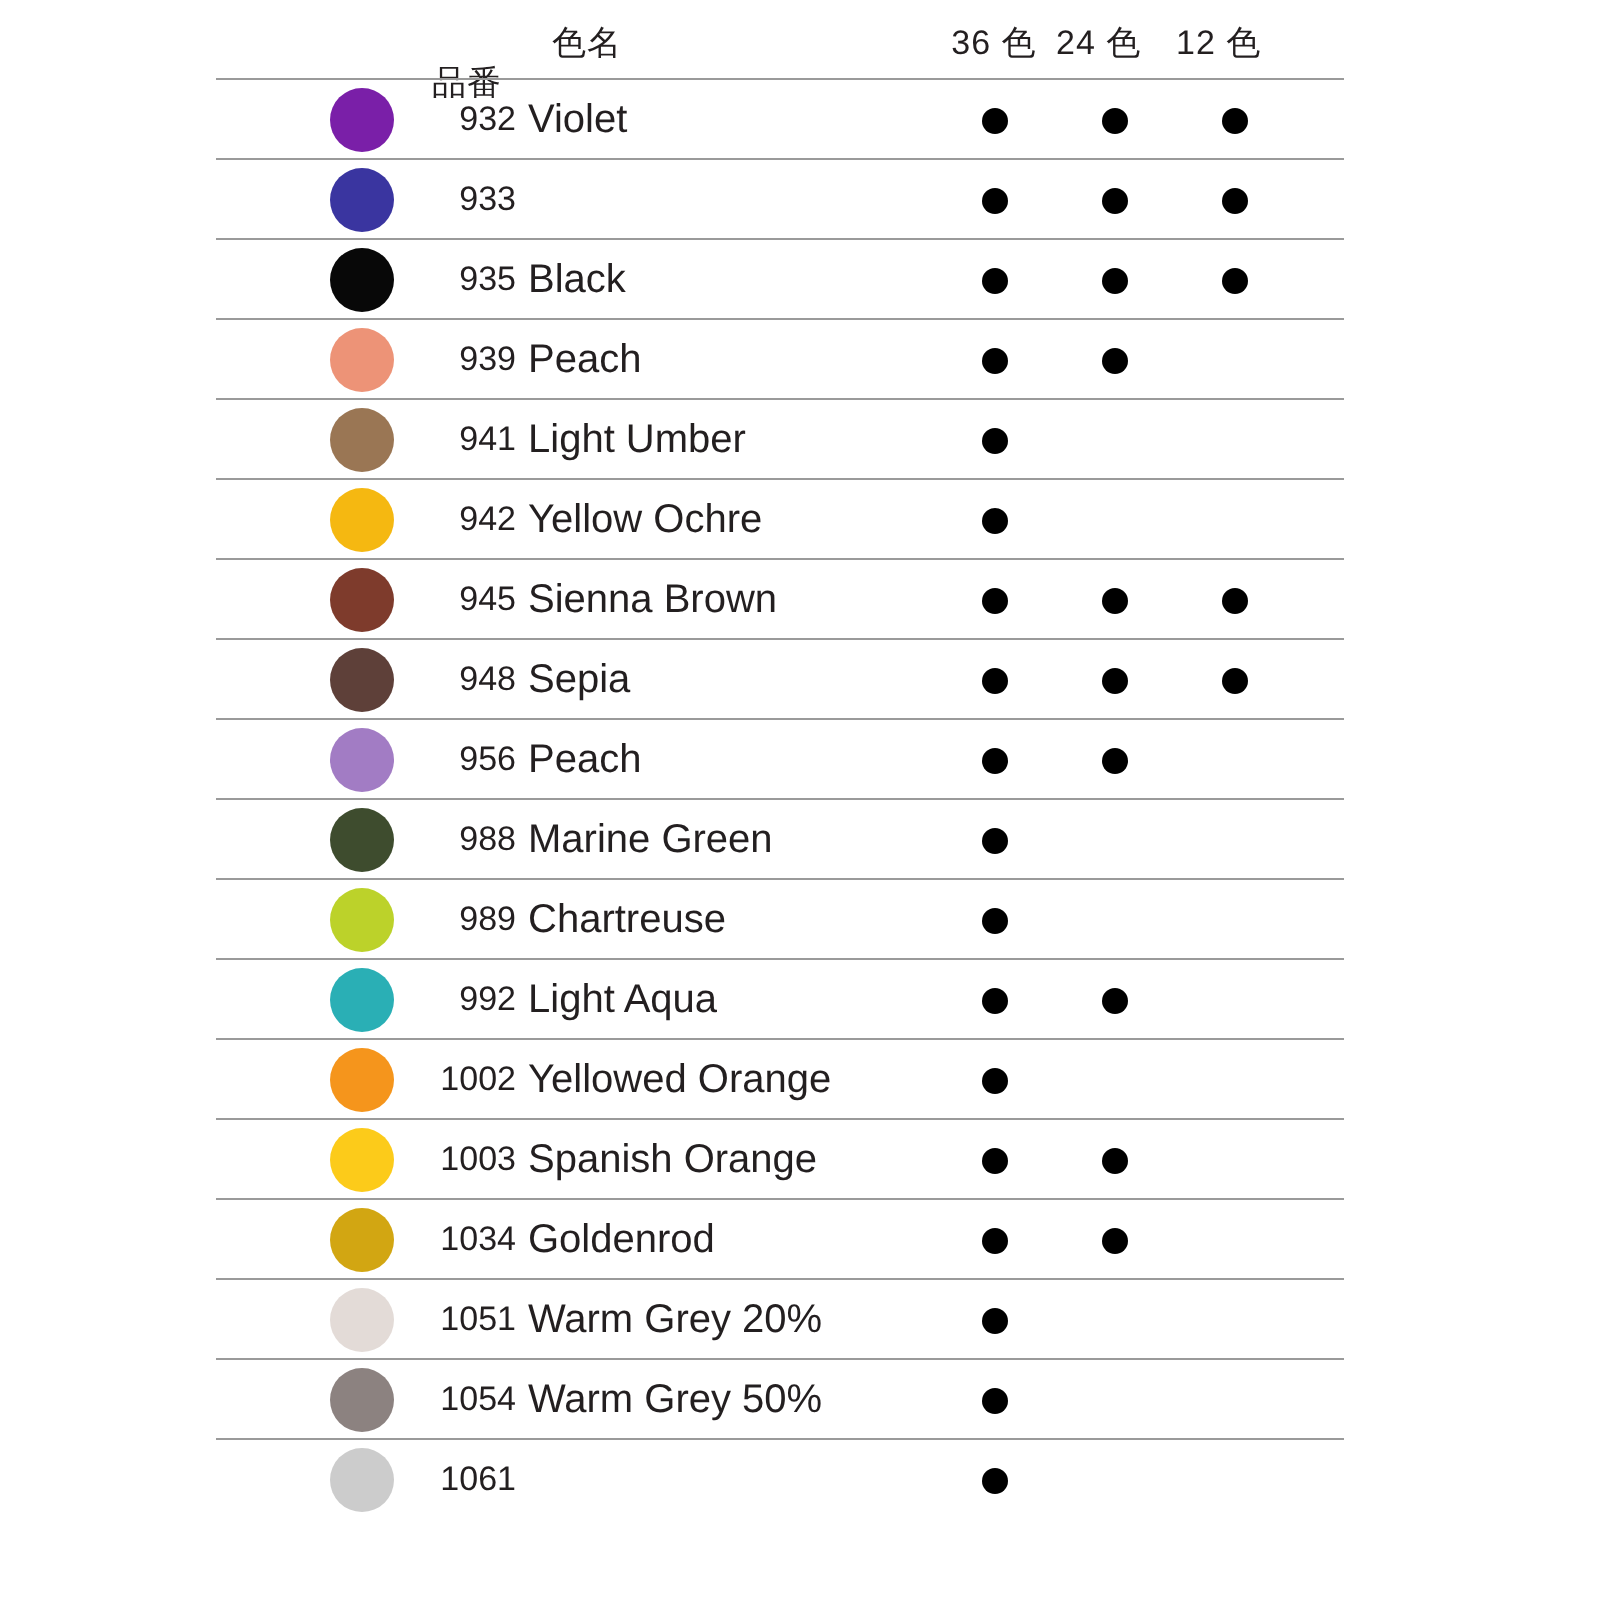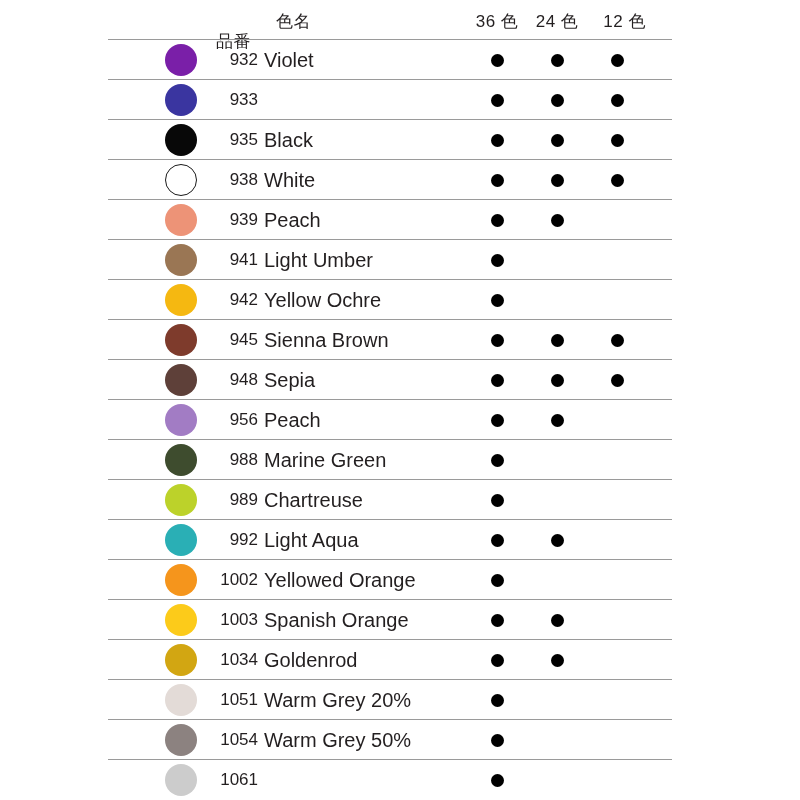--- a/index.html
+++ b/index.html
@@ -39,22 +39,22 @@
     position: absolute;
     font-size: 17px;
     line-height: 35px;
     color: #231f20;
     white-space: nowrap;
     letter-spacing: 0.5px;
   }
   .th-code   { left: 108px; margin-top: 20px; }
   .th-name   { left: 168px; }
   .th-c36    { left: 360px; width: 58px; text-align: center; }
-  .th-c24    { left: 420px; width: 58px; text-align: center; }
-  .th-c12    { left: 480px; width: 58px; text-align: right; }
+  .th-c24    { left: 420px; width: 58px; text-align: left; }
+  .th-c12    { left: 480px; width: 58px; text-align: left; }
 
   
   .rows {
     position: relative;
     border-top: 1px solid #9a9a9a;
   }
   .row {
     position: relative;
     height: 40px;
     border-bottom: 1px solid #9a9a9a;
@@ -185,36 +185,20 @@
           </div>
           <div class="dot-cell dot-24">
             <span class="dot" style="background: rgb(0, 0, 0);"></span>
           </div>
           <div class="dot-cell dot-12">
             <span class="dot" style="background: rgb(0, 0, 0);"></span>
           </div>
         </div>
         <div class="row">
           <div class="swatch-cell">
-            <div class="swatch outlined" style="background: rgb(255, 255, 255);"></div>
-          </div>
-          <div class="cell-code">938</div>
-          <div class="cell-name">White</div>
-          <div class="dot-cell dot-36">
-            <span class="dot" style="background: rgb(0, 0, 0);"></span>
-          </div>
-          <div class="dot-cell dot-24">
-            <span class="dot" style="background: rgb(0, 0, 0);"></span>
-          </div>
-          <div class="dot-cell dot-12">
-            <span class="dot" style="background: rgb(0, 0, 0);"></span>
-          </div>
-        </div>
-        <div class="row">
-          <div class="swatch-cell">
             <div class="swatch" style="background: rgb(237, 147, 119);"></div>
           </div>
           <div class="cell-code">939</div>
           <div class="cell-name">Peach</div>
           <div class="dot-cell dot-36">
             <span class="dot" style="background: rgb(0, 0, 0);"></span>
           </div>
           <div class="dot-cell dot-24">
             <span class="dot" style="background: rgb(0, 0, 0);"></span>
           </div>

